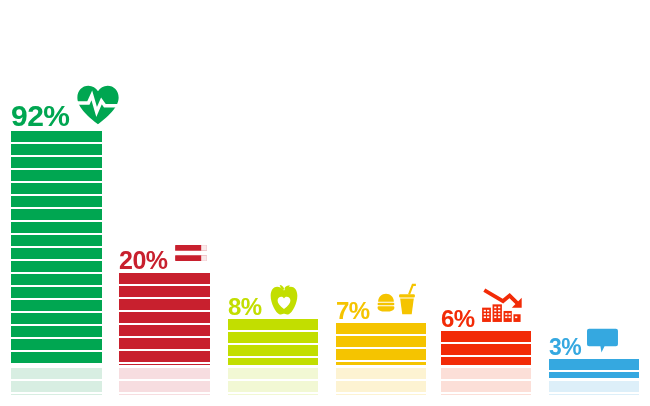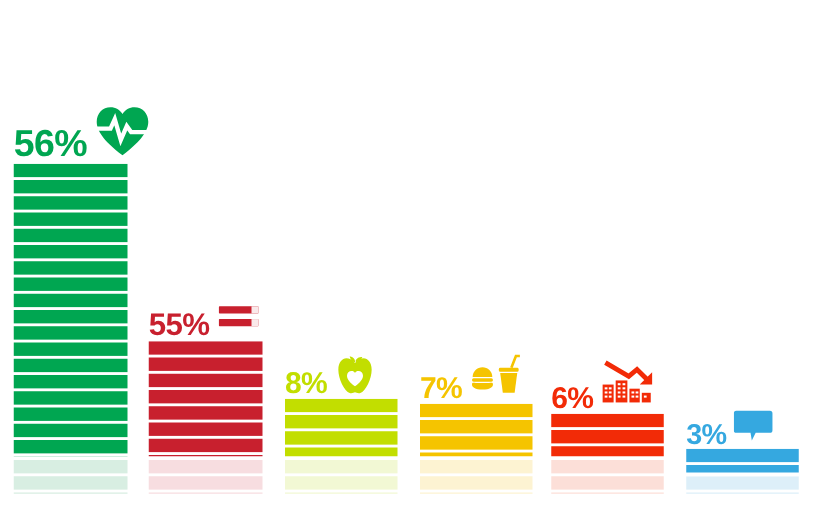--- a/index.html
+++ b/index.html
@@ -58,34 +58,34 @@
     width: 100%;
     background-size: 100% 13px;
   }
 </style>
 </head>
 <body>
 
 <div id="infographic">
     <div class="bar-group" style="left: 11px; width: 91px; height: 264px;">
       <div class="bar-head" style="bottom: 265px; height: 44px;">
-        <span class="bar-value" style="color: rgb(0, 166, 81); font-size: 30px;">56%</span>
+        <span class="bar-value" style="color: rgb(0, 166, 81); font-size: 30px;">92%</span>
         <span class="bar-icon" style="margin-bottom: 3px;">
           <svg width="44" height="44" viewBox="0 0 64 60" xmlns="http://www.w3.org/2000/svg" fill="#00a651">
             <path d="M32 58 C8 40 2 28 2 19 C2 9 9 2 18 2 C24 2 29 5 32 10 C35 5 40 2 46 2 C55 2 62 9 62 19 C62 28 56 40 32 58 Z"></path>
             <path d="M0 27 L18 27 L23 16 L30 40 L37 24 L42 31 L64 31" stroke="#ffffff" stroke-width="5" fill="none" stroke-linejoin="miter"></path>
           </svg>
         </span>
       </div>
       <div class="bar-column" style="bottom: 30px; height: 234px; background-image: repeating-linear-gradient(rgb(0, 166, 81) 0px, rgb(0, 166, 81) 11px, rgb(255, 255, 255) 11px, rgb(255, 255, 255) 13px);"></div>
       <div class="bar-reflection" style="bottom: 0px; height: 27px; background-image: repeating-linear-gradient(rgb(216, 238, 226) 0px, rgb(216, 238, 226) 11px, rgb(255, 255, 255) 11px, rgb(255, 255, 255) 13px);"></div>
     </div>
     <div class="bar-group" style="left: 119px; width: 91px; height: 122px;">
       <div class="bar-head" style="bottom: 123px; height: 30px;">
-        <span class="bar-value" style="color: rgb(200, 32, 46); font-size: 25px;">55%</span>
+        <span class="bar-value" style="color: rgb(200, 32, 46); font-size: 25px;">20%</span>
         <span class="bar-icon" style="margin-bottom: 2.5px;">
           <svg width="34" height="34" viewBox="0 0 60 44" xmlns="http://www.w3.org/2000/svg" fill="#c8202e">
             <rect x="2" y="8" width="56" height="10" rx="1"></rect>
             <rect x="2" y="26" width="56" height="10" rx="1"></rect>
             <rect x="48" y="8" width="10" height="10" fill="#ffffff" opacity="0.9"></rect>
             <rect x="48" y="26" width="10" height="10" fill="#ffffff" opacity="0.9"></rect>
           </svg>
         </span>
       </div>
       <div class="bar-column" style="bottom: 30px; height: 92px; background-image: repeating-linear-gradient(rgb(200, 32, 46) 0px, rgb(200, 32, 46) 11px, rgb(255, 255, 255) 11px, rgb(255, 255, 255) 13px);"></div>

